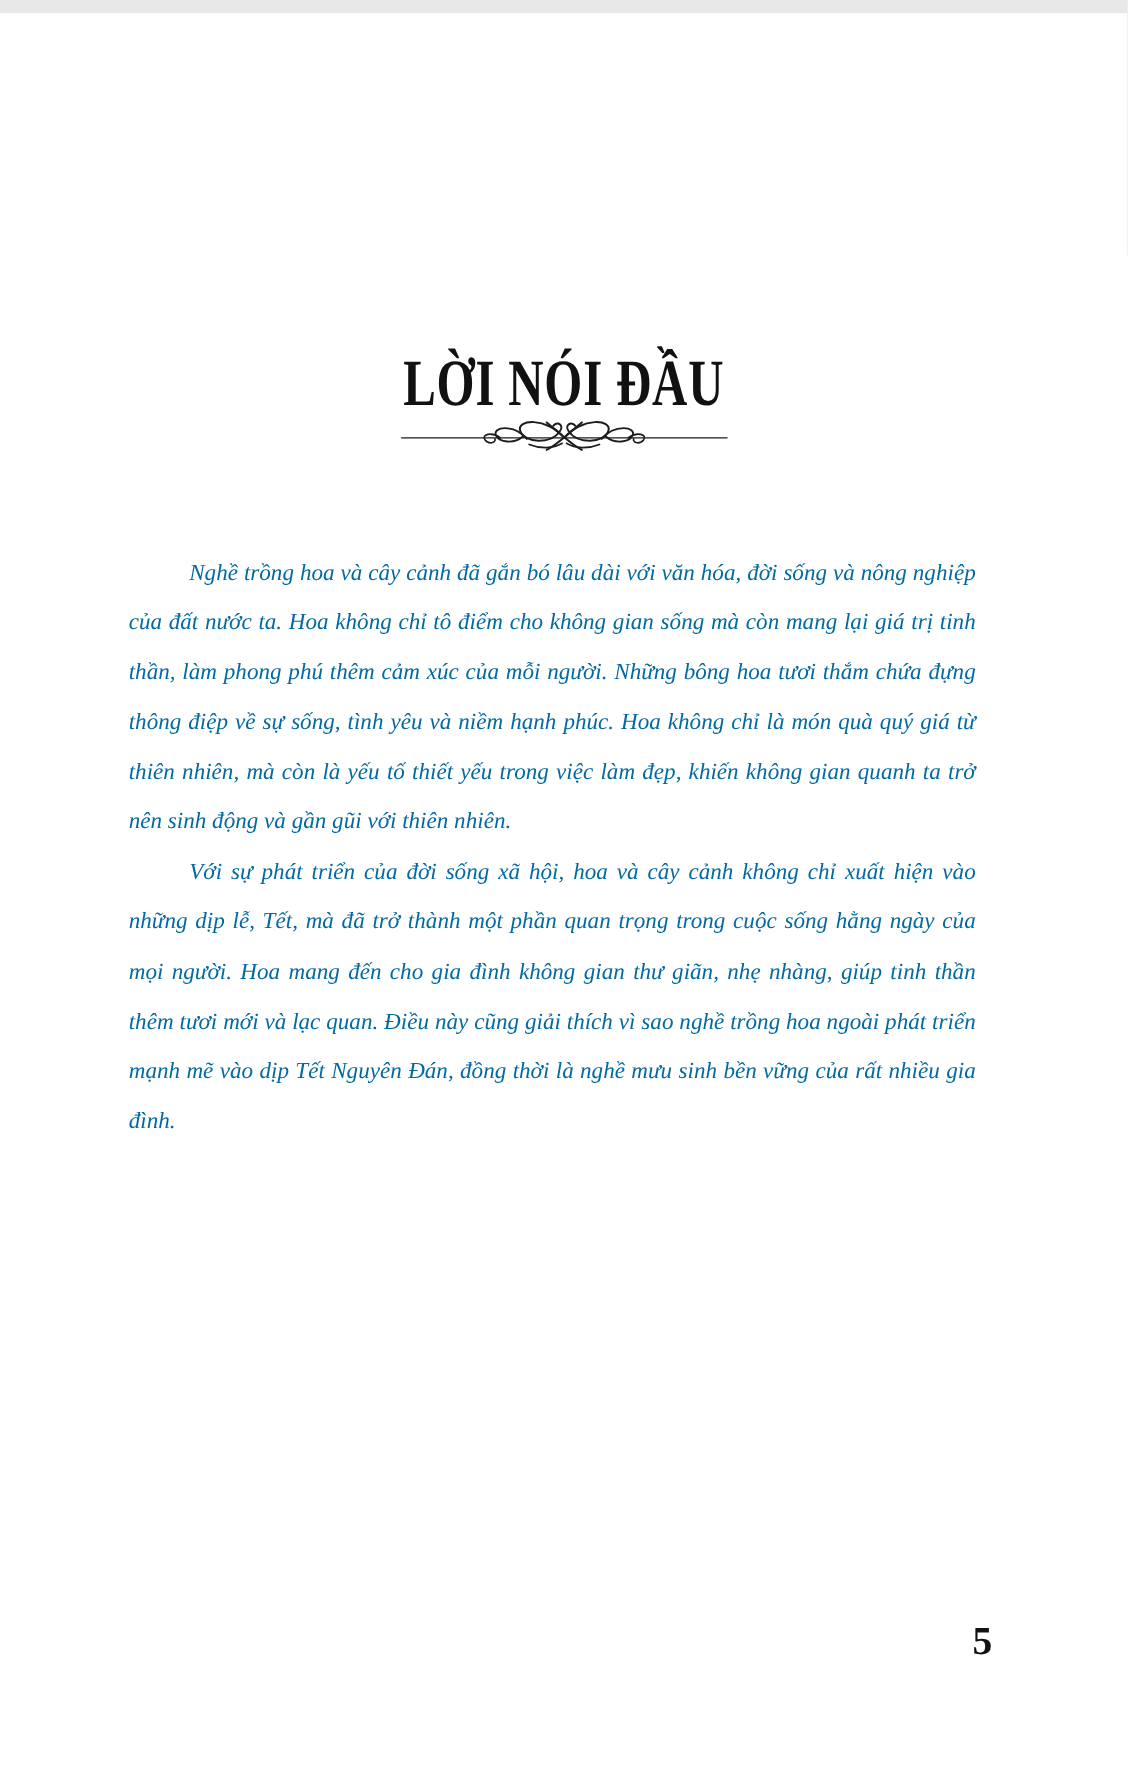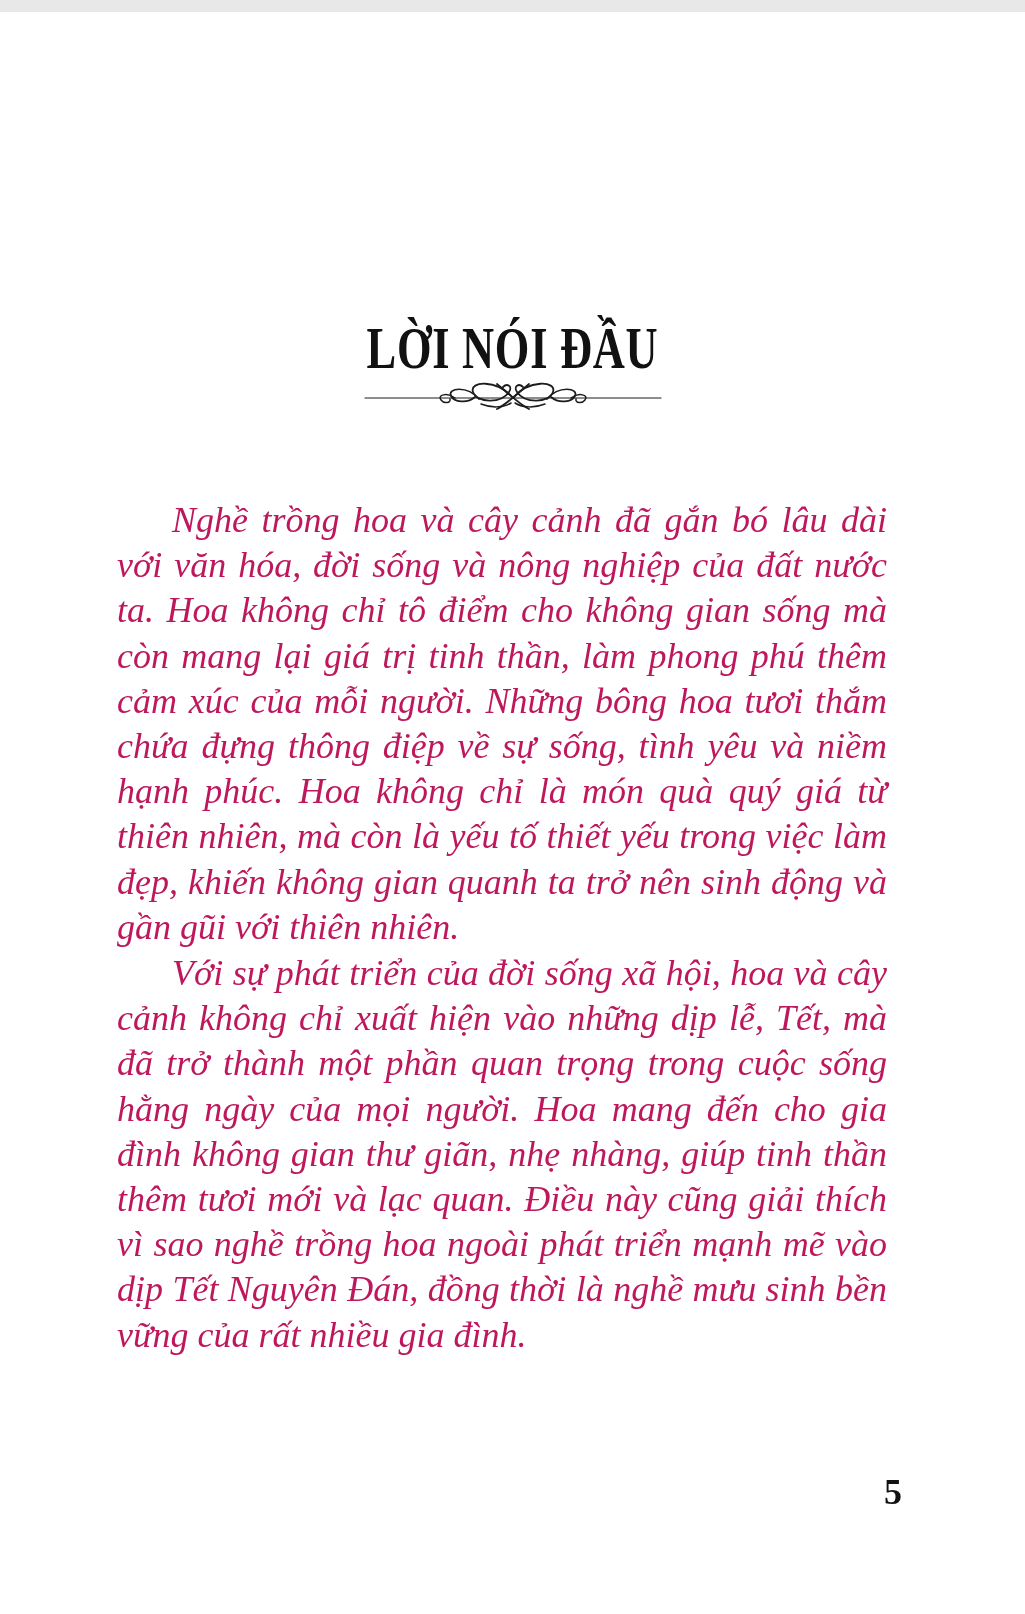--- a/index.html
+++ b/index.html
@@ -41,24 +41,24 @@
     width: 100%;
     display: flex;
     justify-content: center;
   }
   .body-text {
     position: absolute;
     top: 486px;
     left: 117px;
     width: 770px;
     font-style: italic;
-    font-size: 36px;
+    font-size: 21px;
     line-height: 45.2px;
     text-align: justify;
-    color: #be185d;
+    color: #0369a1;
   }
   .body-text p {
     margin: 0 0 1px 0;
     text-indent: 55px;
   }
   .page-number {
     position: absolute;
     top: 1462px;
     left: 884px;
     font-weight: bold;

